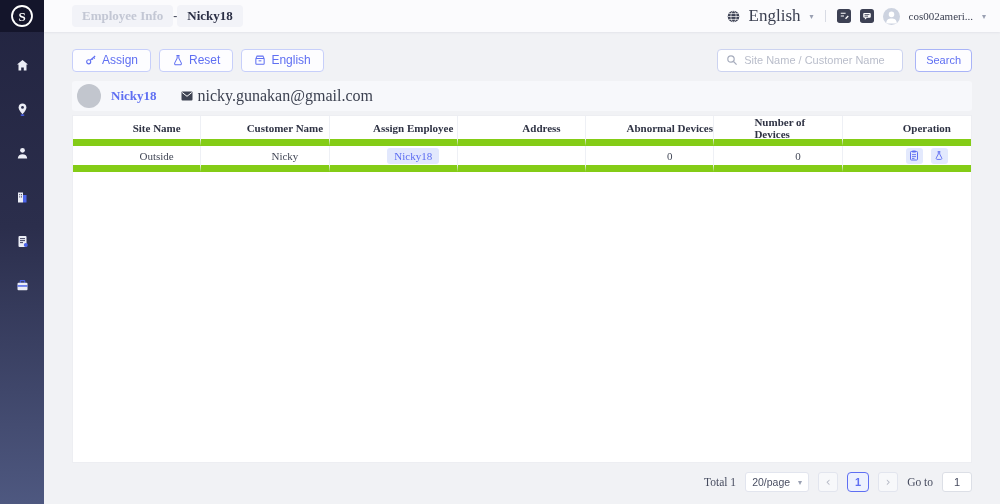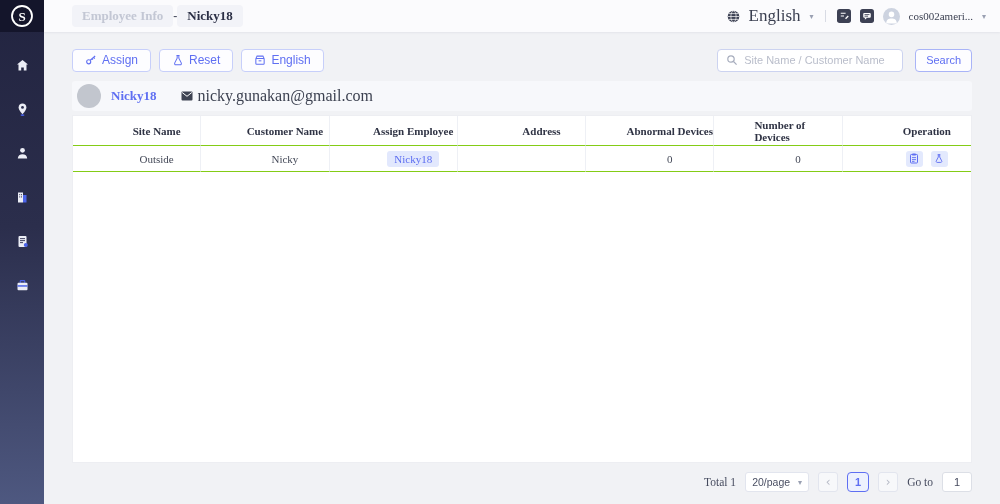--- a/index.html
+++ b/index.html
@@ -49,21 +49,21 @@
   .user-row { height:30px; background:#f7f8fb; border-radius:3px; display:flex; align-items:center;
               gap:10px; padding-left:5px; margin-bottom:4px; }
   .user-avatar { width:24px; height:24px; border-radius:50%; background:#c2c6ce; }
   .user-name { color:#5f6ff2; font-weight:bold; font-size:13px; }
   .user-email { display:flex; align-items:center; gap:5px; margin-left:14px; }
   .user-email span { font-size:16px; color:#3c4150; }
 
   .table-card { height:348px; background:#fff; border:1px solid #edeef2; }
   .trow { display:grid; grid-template-columns:repeat(7,1fr); }
   .tcell { display:flex; align-items:center; justify-content:center; border-right:1px solid #eef0f5;
-           border-bottom:1px solid #84cc16; font-size:11px; color:#434857;padding-left:40px; }
+           border-bottom:7px solid #84cc16; font-size:11px; color:#434857;padding-left:40px; }
   .tcell:last-child { border-right:none; }
   .thead .tcell { height:30px; font-weight:bold; color:#2f3344; }
   .tbody .tcell { height:26px; }
   .tag { background:#e2e8fd; color:#5b6cf1; padding:2px 7px; border-radius:3px; font-size:11px; }
   .op-btn { width:17px; height:16px; background:#e3e9fd; border:none; border-radius:3px; cursor:pointer;
             display:flex; align-items:center; justify-content:center; margin:0 4px; }
 
   .pagination { display:flex; align-items:center; justify-content:flex-end; gap:9px; height:20px; margin-top:9px; }
   .pg-text { font-size:11.5px; color:#464b5e; }
   .pg-select { width:64px; height:20px; background:#fff; border:1px solid #e2e5ee; border-radius:3px;

